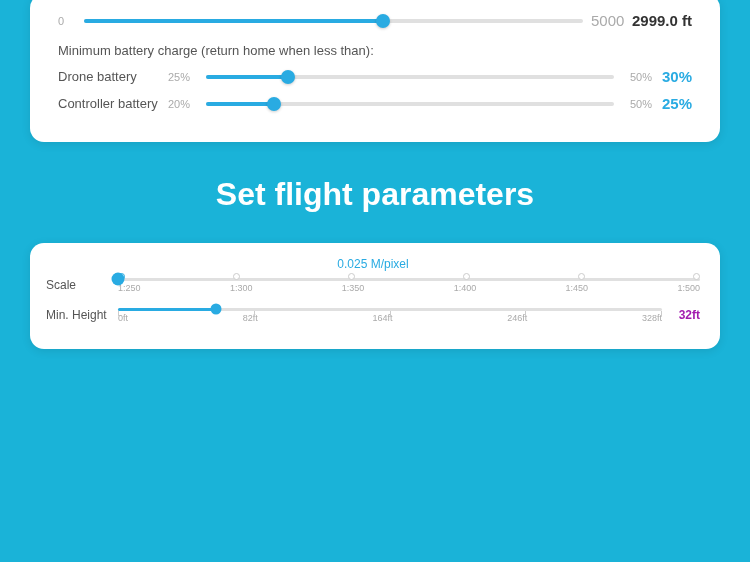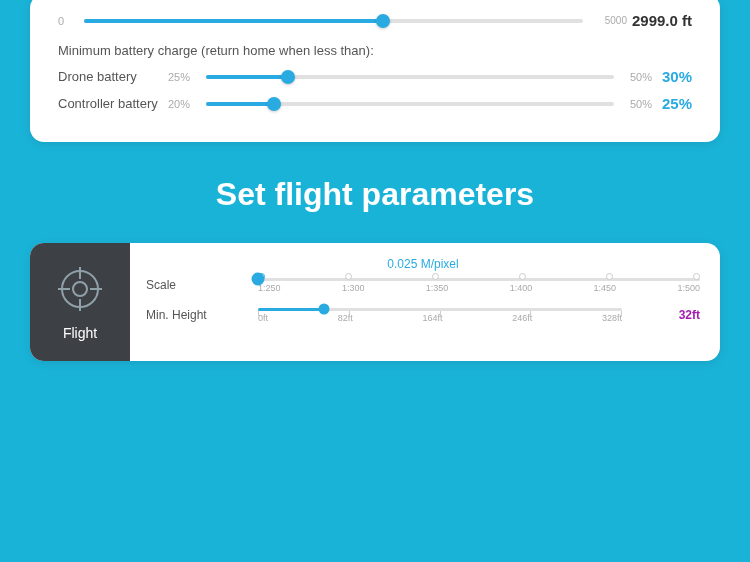--- a/index.html
+++ b/index.html
@@ -34,24 +34,23 @@
       margin-bottom: 6px;
     }
 
     .slider-min-label {
       font-size: 11px;
       color: #aaa;
       min-width: 18px;
     }
 
     .slider-max-label {
-      font-size: 10px;
+      font-size: 15px;
       color: #aaa;
       min-width: 36px;
-      text-align: right;
     }
 
     .slider-track-wrap {
       flex: 1;
       height: 4px;
       background: #e0e0e0;
       border-radius: 2px;
       position: relative;
       margin: 0 8px;
     }
@@ -182,21 +181,20 @@
       text-align: center;
       font-size: 12px;
       color: #29abe2;
       margin-bottom: 4px;
     }
 
     .param-row {
       display: flex;
       align-items: center;
       margin-bottom: 10px;
-      gap: 40px;
     }
 
     .param-label {
       font-size: 12px;
       color: #555;
       min-width: 72px;
     }
 
     .param-track-wrap {
       flex: 1;
@@ -289,32 +287,20 @@
     <span class="battery-pct-right">50%</span>
     <span class="battery-value">25%</span>
   </div>
 </div>
 
 <div class="middle-section">
   <h1 class="main-heading">Set flight parameters</h1>
 </div>
 
 <div class="bottom-card">
-  <div class="bottom-sidebar">
-
-    <svg class="crosshair-icon" viewBox="0 0 52 52" fill="none" xmlns="http://www.w3.org/2000/svg">
-      <circle cx="26" cy="26" r="18" stroke="#8fa0a8" stroke-width="2" fill="none"></circle>
-      <circle cx="26" cy="26" r="7" stroke="#8fa0a8" stroke-width="2" fill="none"></circle>
-      <line x1="26" y1="4" x2="26" y2="16" stroke="#8fa0a8" stroke-width="2"></line>
-      <line x1="26" y1="36" x2="26" y2="48" stroke="#8fa0a8" stroke-width="2"></line>
-      <line x1="4" y1="26" x2="16" y2="26" stroke="#8fa0a8" stroke-width="2"></line>
-      <line x1="36" y1="26" x2="48" y2="26" stroke="#8fa0a8" stroke-width="2"></line>
-    </svg>
-    <span class="sidebar-label">Flight</span>
-  </div>
 
   <div class="bottom-content">
     <div class="scale-header">0.025 M/pixel</div>
 
     <div class="param-row">
       <span class="param-label">Scale</span>
       <div class="param-track-wrap">
         <div class="param-track">
           <div class="param-fill" style="width: 0%"></div>
 

